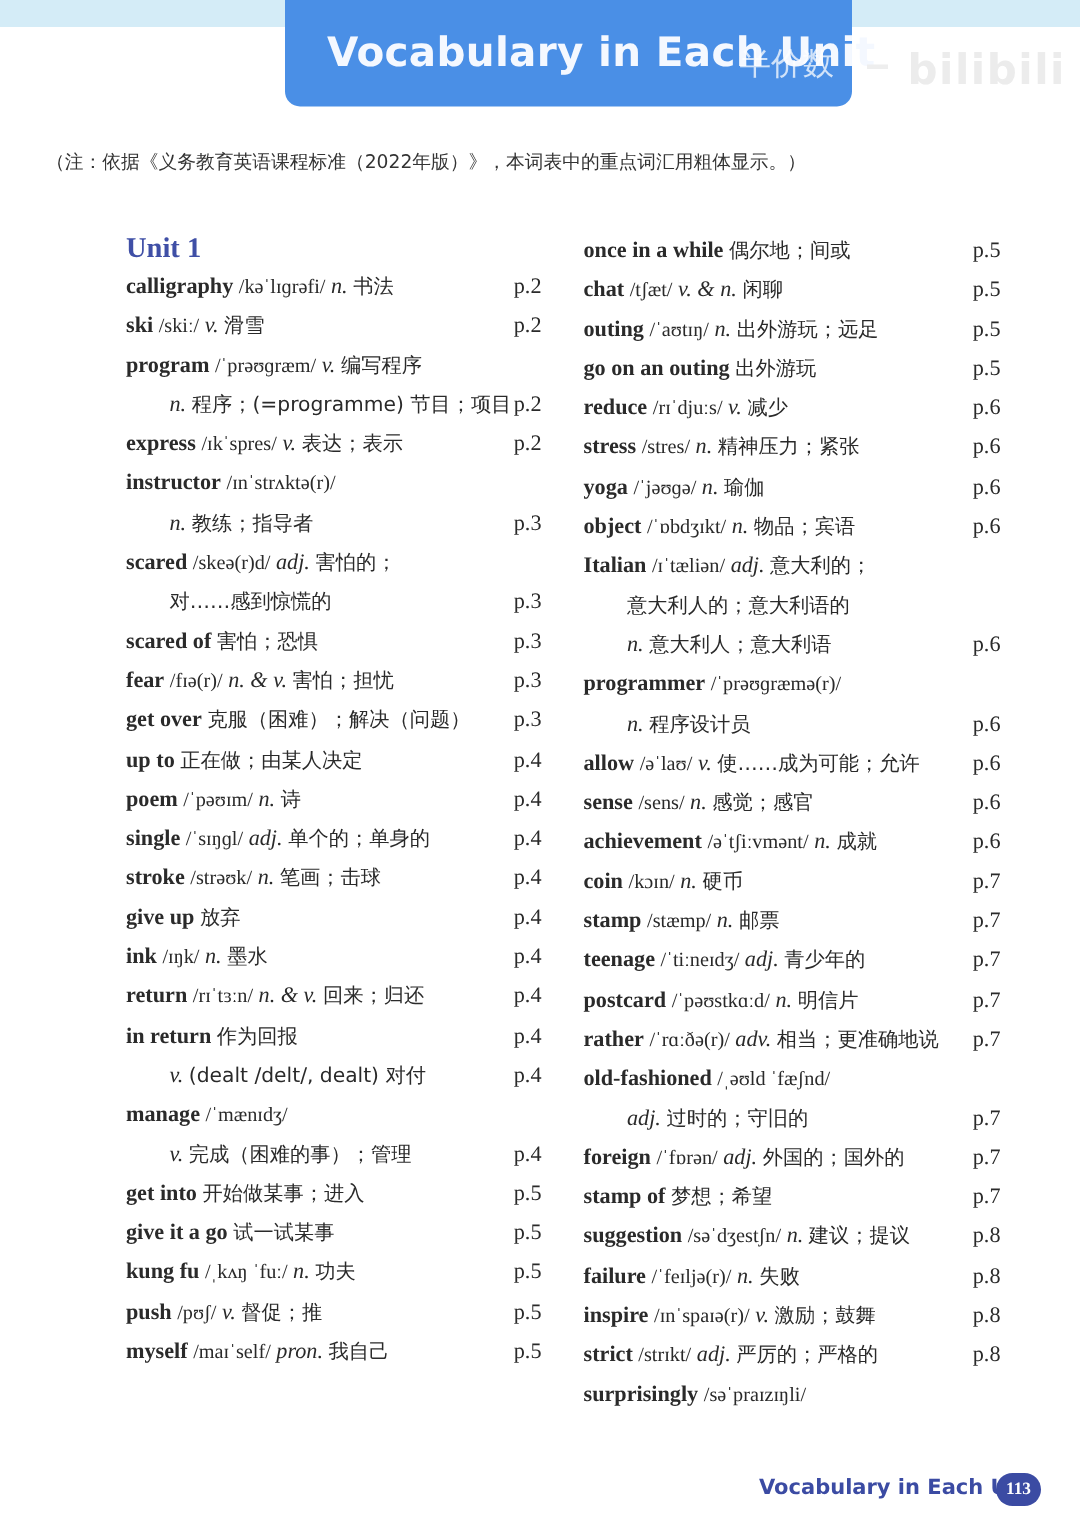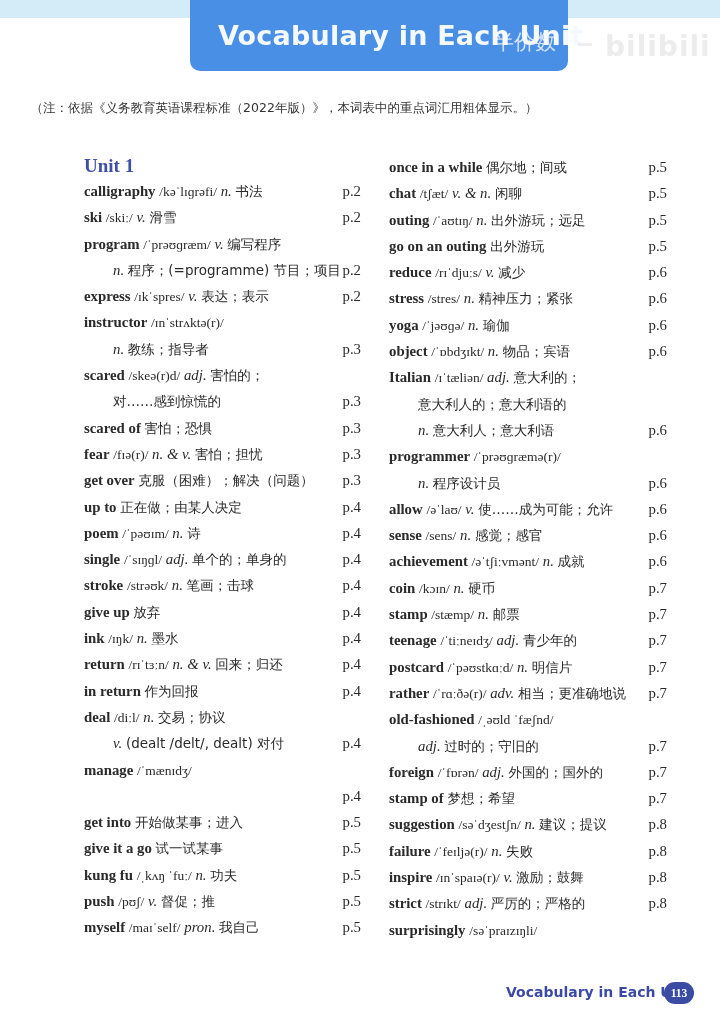--- a/index.html
+++ b/index.html
@@ -81,24 +81,23 @@
       <div class="row"><span class="txt"><span class="word">fear</span> <span class="ipa">/fɪə(r)/</span> <span class="pos">n. &amp; v.</span> <span class="cn">害怕；担忧</span> </span><span class="page">p.3</span></div>
       <div class="row"><span class="txt"><span class="word plain">get over</span> <span class="cn">克服（困难）；解决（问题）</span> </span><span class="page">p.3</span></div>
       <div class="row"><span class="txt"><span class="word plain">up to</span> <span class="cn">正在做；由某人决定</span> </span><span class="page">p.4</span></div>
       <div class="row"><span class="txt"><span class="word">poem</span> <span class="ipa">/ˈpəʊɪm/</span> <span class="pos">n.</span> <span class="cn">诗</span> </span><span class="page">p.4</span></div>
       <div class="row"><span class="txt"><span class="word">single</span> <span class="ipa">/ˈsɪŋɡl/</span> <span class="pos">adj.</span> <span class="cn">单个的；单身的</span> </span><span class="page">p.4</span></div>
       <div class="row"><span class="txt"><span class="word plain">stroke</span> <span class="ipa">/strəʊk/</span> <span class="pos">n.</span> <span class="cn">笔画；击球</span> </span><span class="page">p.4</span></div>
       <div class="row"><span class="txt"><span class="word plain">give up</span> <span class="cn">放弃</span> </span><span class="page">p.4</span></div>
       <div class="row"><span class="txt"><span class="word plain">ink</span> <span class="ipa">/ɪŋk/</span> <span class="pos">n.</span> <span class="cn">墨水</span> </span><span class="page">p.4</span></div>
       <div class="row"><span class="txt"><span class="word">return</span> <span class="ipa">/rɪˈtɜːn/</span> <span class="pos">n. &amp; v.</span> <span class="cn">回来；归还</span> </span><span class="page">p.4</span></div>
       <div class="row"><span class="txt"><span class="word plain">in return</span> <span class="cn">作为回报</span> </span><span class="page">p.4</span></div>
-      <div class="row"><span class="txt"><span class="word">deal</span> <span class="ipa">/diːl/</span> <span class="pos">n.</span> <span class="cn">交易；协议</span> </span></div>
       <div class="row indent"><span class="txt"><span class="pos">v.</span> <span class="cn">(dealt /delt/, dealt) 对付</span> </span><span class="page">p.4</span></div>
       <div class="row"><span class="txt"><span class="word">manage</span> <span class="ipa">/ˈmænɪdʒ/</span> </span></div>
-      <div class="row indent"><span class="page">p.4</span></div>
+      <div class="row indent"><span class="txt"><span class="pos">v.</span> <span class="cn">完成（困难的事）；管理</span> </span><span class="page">p.4</span></div>
       <div class="row"><span class="txt"><span class="word plain">get into</span> <span class="cn">开始做某事；进入</span> </span><span class="page">p.5</span></div>
       <div class="row"><span class="txt"><span class="word plain">give it a go</span> <span class="cn">试一试某事</span> </span><span class="page">p.5</span></div>
       <div class="row"><span class="txt"><span class="word">kung fu</span> <span class="ipa">/ˌkʌŋ ˈfuː/</span> <span class="pos">n.</span> <span class="cn">功夫</span> </span><span class="page">p.5</span></div>
       <div class="row"><span class="txt"><span class="word">push</span> <span class="ipa">/pʊʃ/</span> <span class="pos">v.</span> <span class="cn">督促；推</span> </span><span class="page">p.5</span></div>
       <div class="row"><span class="txt"><span class="word">myself</span> <span class="ipa">/maɪˈself/</span> <span class="pos">pron.</span> <span class="cn">我自己</span> </span><span class="page">p.5</span></div>
     </div>
 </div>
 
 <div class="col right">
   <div id="right-rows">

